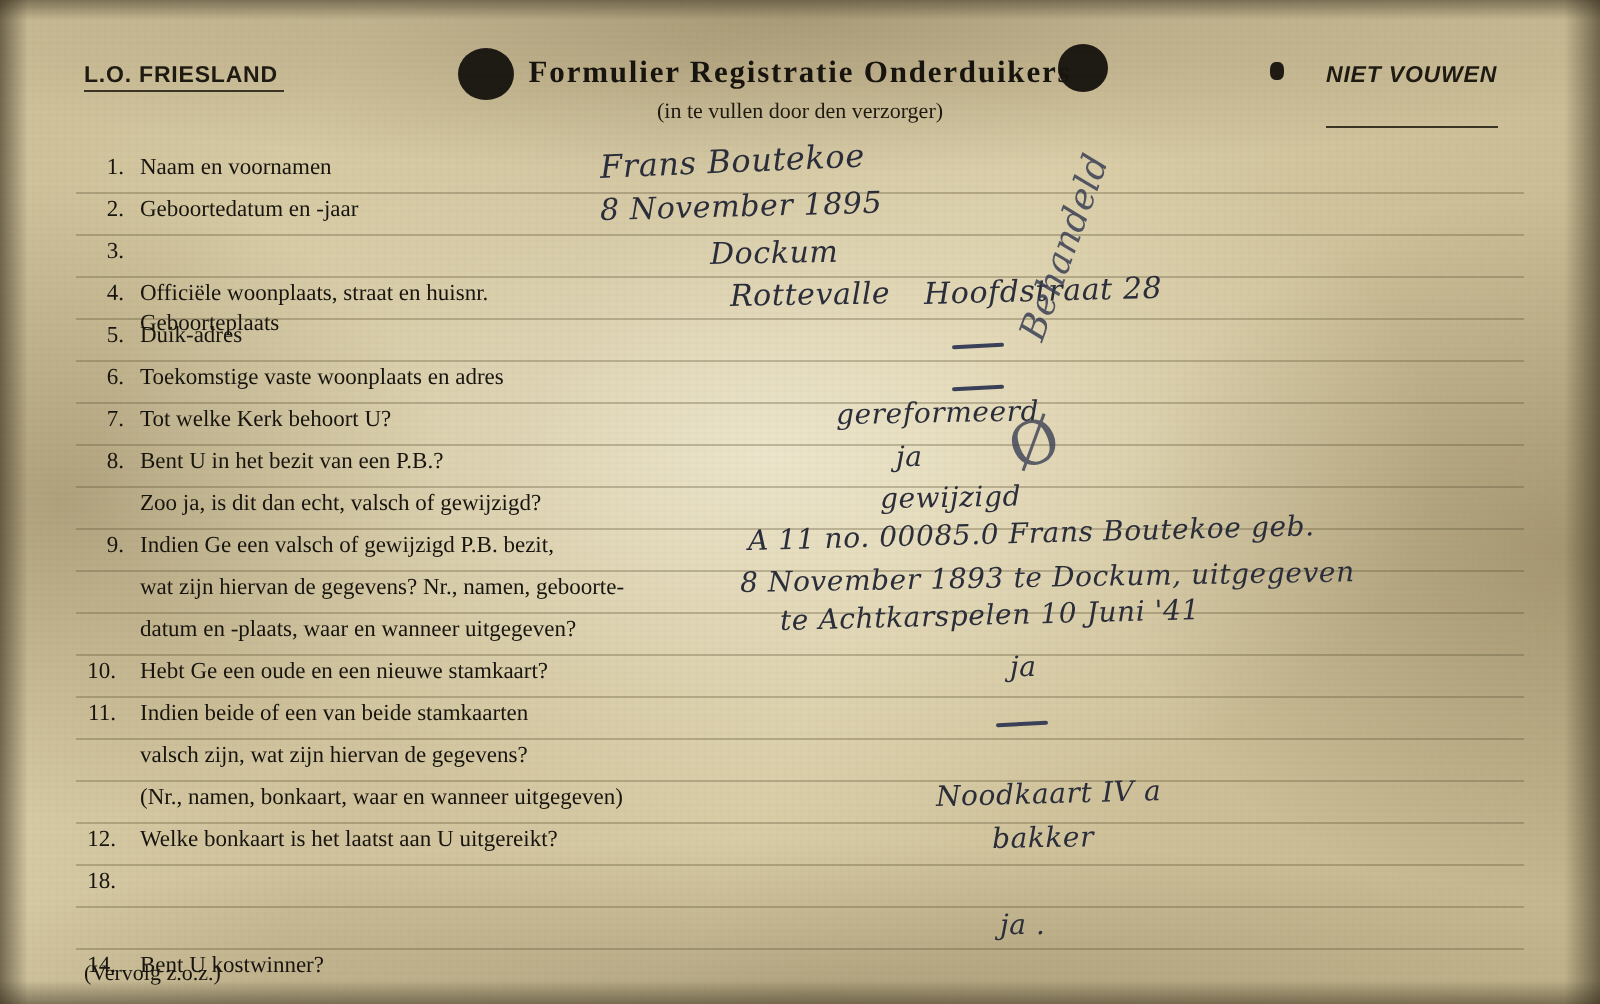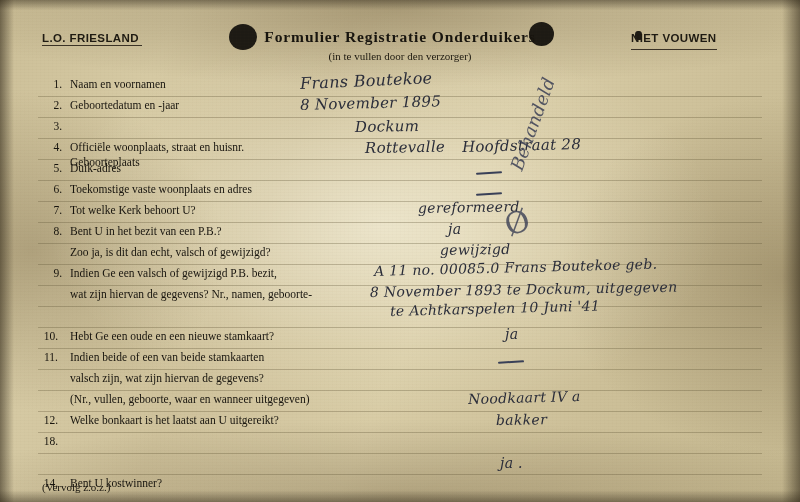--- a/index.html
+++ b/index.html
@@ -60,28 +60,29 @@
     font-size: 11.5px;
     letter-spacing: .4px;
     color: #1e1a12;
     font-weight: 700;
     border-bottom: 1.5px solid #3a3226;
     padding-bottom: 1px;
     width: 100px;
   }
   .hdr-right {
     position: absolute;
-    left: 631px; top: 32px;
+    left: 663px; top: 32px;
     font-family: "Liberation Sans", sans-serif;
     font-size: 11.5px;
     letter-spacing: .4px;
     color: #1e1a12;
     font-weight: 700;
     border-bottom: 1.5px solid #3a3226;
-    padding-bottom: 5px;
+    padding-bottom: 19px;
+    font-style: italic;
   }
   .title {
     position: absolute;
     left: 250px; top: 28px;
     width: 300px;
     text-align: center;
     font-family: "Liberation Serif", serif;
     font-size: 15.5px;
     font-weight: 700;
     letter-spacing: .9px;
@@ -231,29 +232,30 @@
 
   <div class="q-num" style="left:40px; top:225px;">8.</div>
   <div class="q-text" style="left:70px; top:225px;">Bent U in het bezit van een P.B.?</div>
 
   <div class="q-text" style="left:70px; top:246px;">Zoo ja, is dit dan echt, valsch of gewijzigd?</div>
 
   <div class="q-num" style="left:40px; top:267px;">9.</div>
   <div class="q-text" style="left:70px; top:267px;">Indien Ge een valsch of gewijzigd P.B. bezit,</div>
 
   <div class="q-text" style="left:70px; top:288px;">wat zijn hiervan de gegevens? Nr., namen, geboorte-</div>
+  <div class="q-text" style="left:70px; top:309px;">datum en -plaats, waar en wanneer uitgegeven?</div>
 
   <div class="q-num" style="left:36px; top:330px;">10.</div>
   <div class="q-text" style="left:70px; top:330px;">Hebt Ge een oude en een nieuwe stamkaart?</div>
 
   <div class="q-num" style="left:36px; top:351px;">11.</div>
   <div class="q-text" style="left:70px; top:351px;">Indien beide of een van beide stamkaarten</div>
 
   <div class="q-text" style="left:70px; top:372px;">valsch zijn, wat zijn hiervan de gegevens?</div>
-  <div class="q-text" style="left:70px; top:393px;">(Nr., vullen, geboorte, waar en wanneer uitgegeven)</div>
+  <div class="q-text" style="left:70px; top:393px;">(Nr., namen, bonkaart, waar en wanneer uitgegeven)</div>
 
   <div class="q-num" style="left:36px; top:414px;">12.</div>
   <div class="q-text" style="left:70px; top:414px;">Welke bonkaart is het laatst aan U uitgereikt?</div>
 
   <div class="q-num" style="left:36px; top:435px;">18.</div>
 
 
   <div class="q-num" style="left:36px; top:477px;">14.</div>
   <div class="q-text" style="left:70px; top:477px;">Bent U kostwinner?</div>
 

